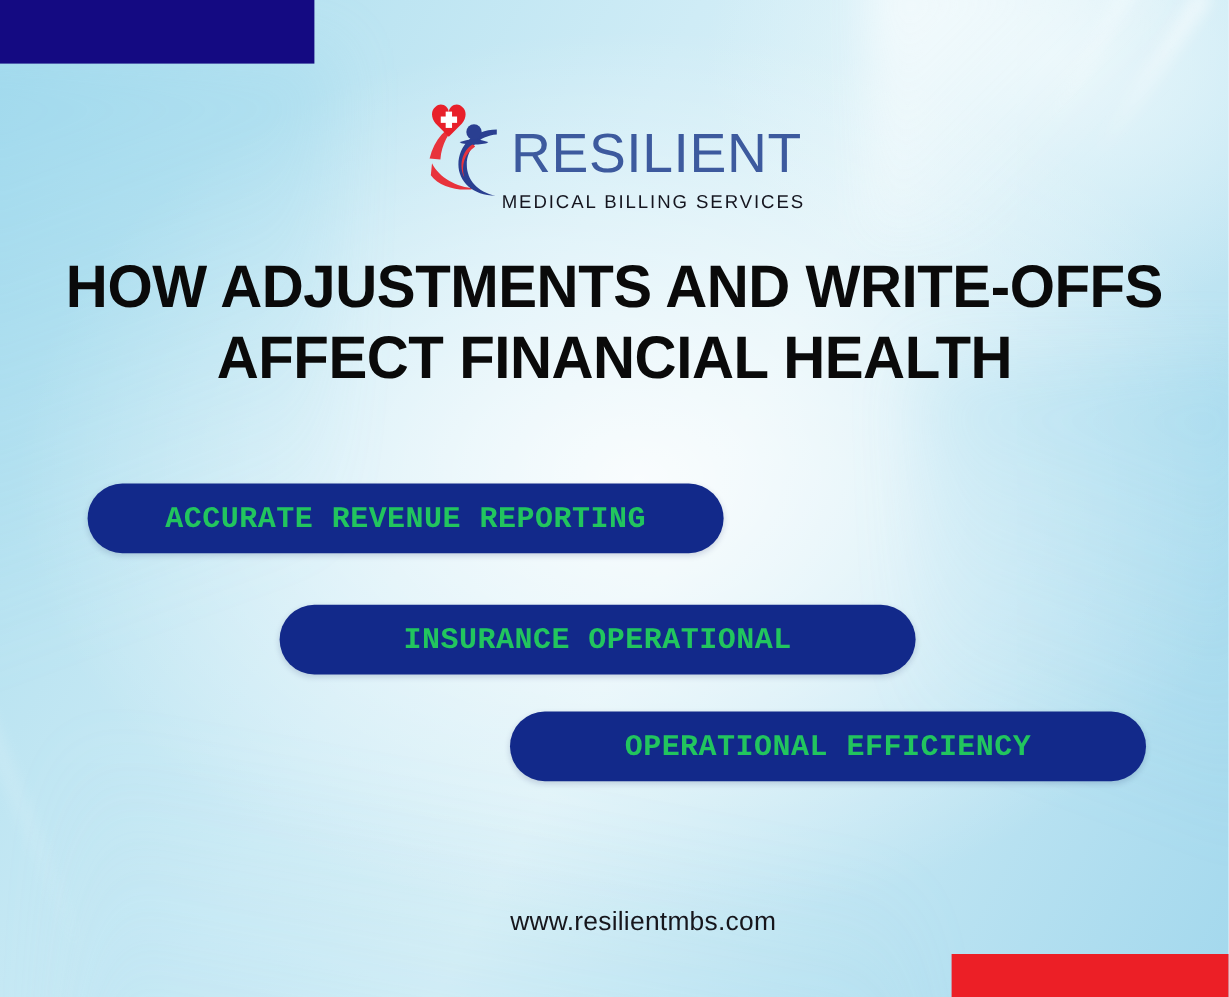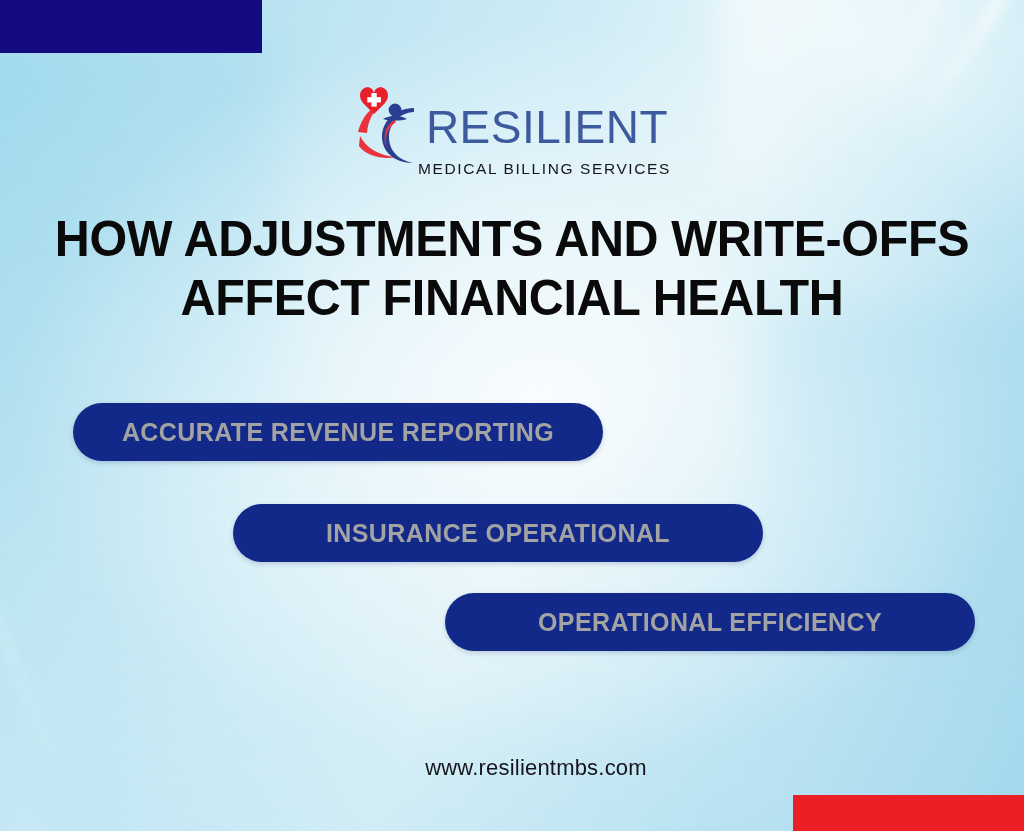--- a/index.html
+++ b/index.html
@@ -123,34 +123,34 @@
     transform: scaleX(0.97);
   }
   .headline .ln { display: block; }
 
   
   .pill {
     position: absolute;
     height: 58px;
     border-radius: 29px;
     background: #12298a;
-    color: #a3a3a3;
+    color: #22c55e;
     display: flex;
     align-items: center;
     justify-content: center;
-    font-family: Liberation Sans, sans-serif;
+    font-family: Liberation Mono, monospace;
     font-weight: 700;
     font-size: 25px;
     letter-spacing: 0.4px;
     white-space: nowrap;
     box-shadow: 0 2px 5px rgba(10,30,90,.18);
   }
   .pill.p1 { left: 73px;  top: 403px; width: 530px; }
   .pill.p2 { left: 233px; top: 504px; width: 530px; }
-  .pill.p3 { left: 445px; top: 593px; width: 530px; text-align: right; }
+  .pill.p3 { left: 425px; top: 593px; width: 530px; text-align: right; }
 
   
   .website {
     position: absolute;
     left: 0; right: 0;
     top: 755px;
     text-align: center;
     color: #16161c;
     font-family: "Liberation Sans", sans-serif;
     font-size: 22px;

